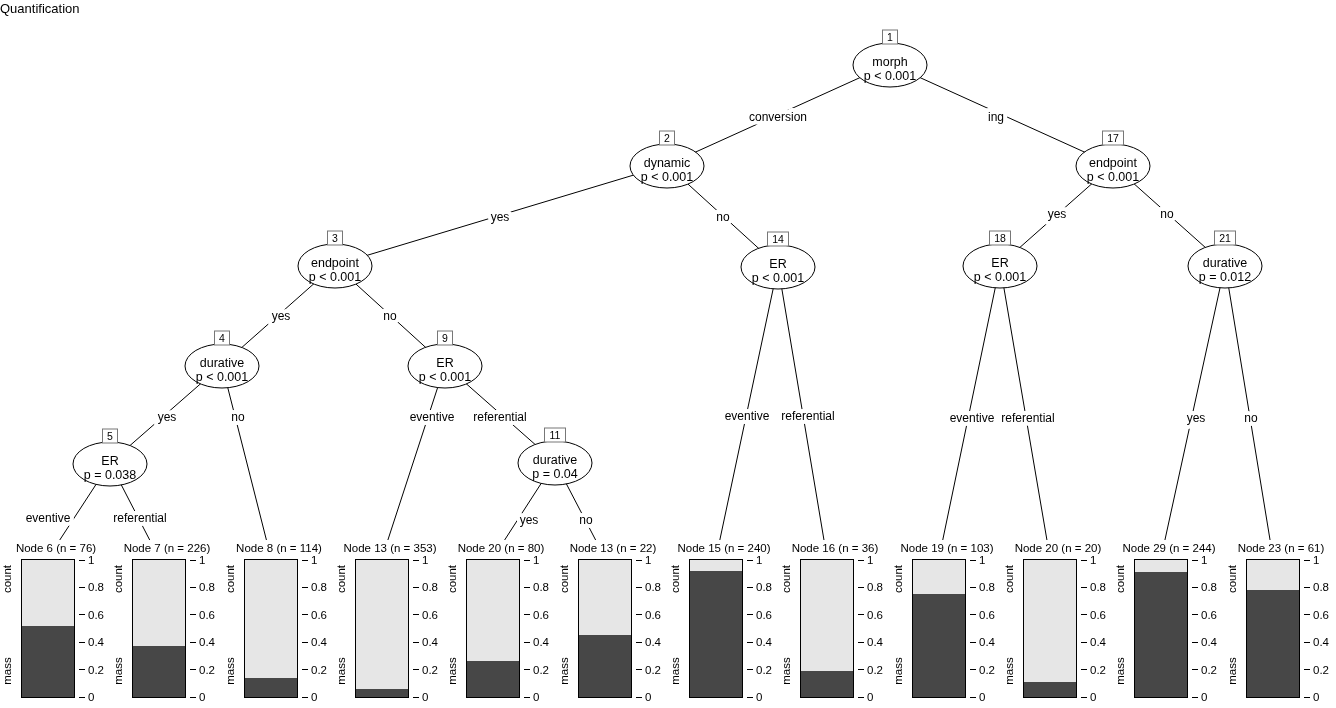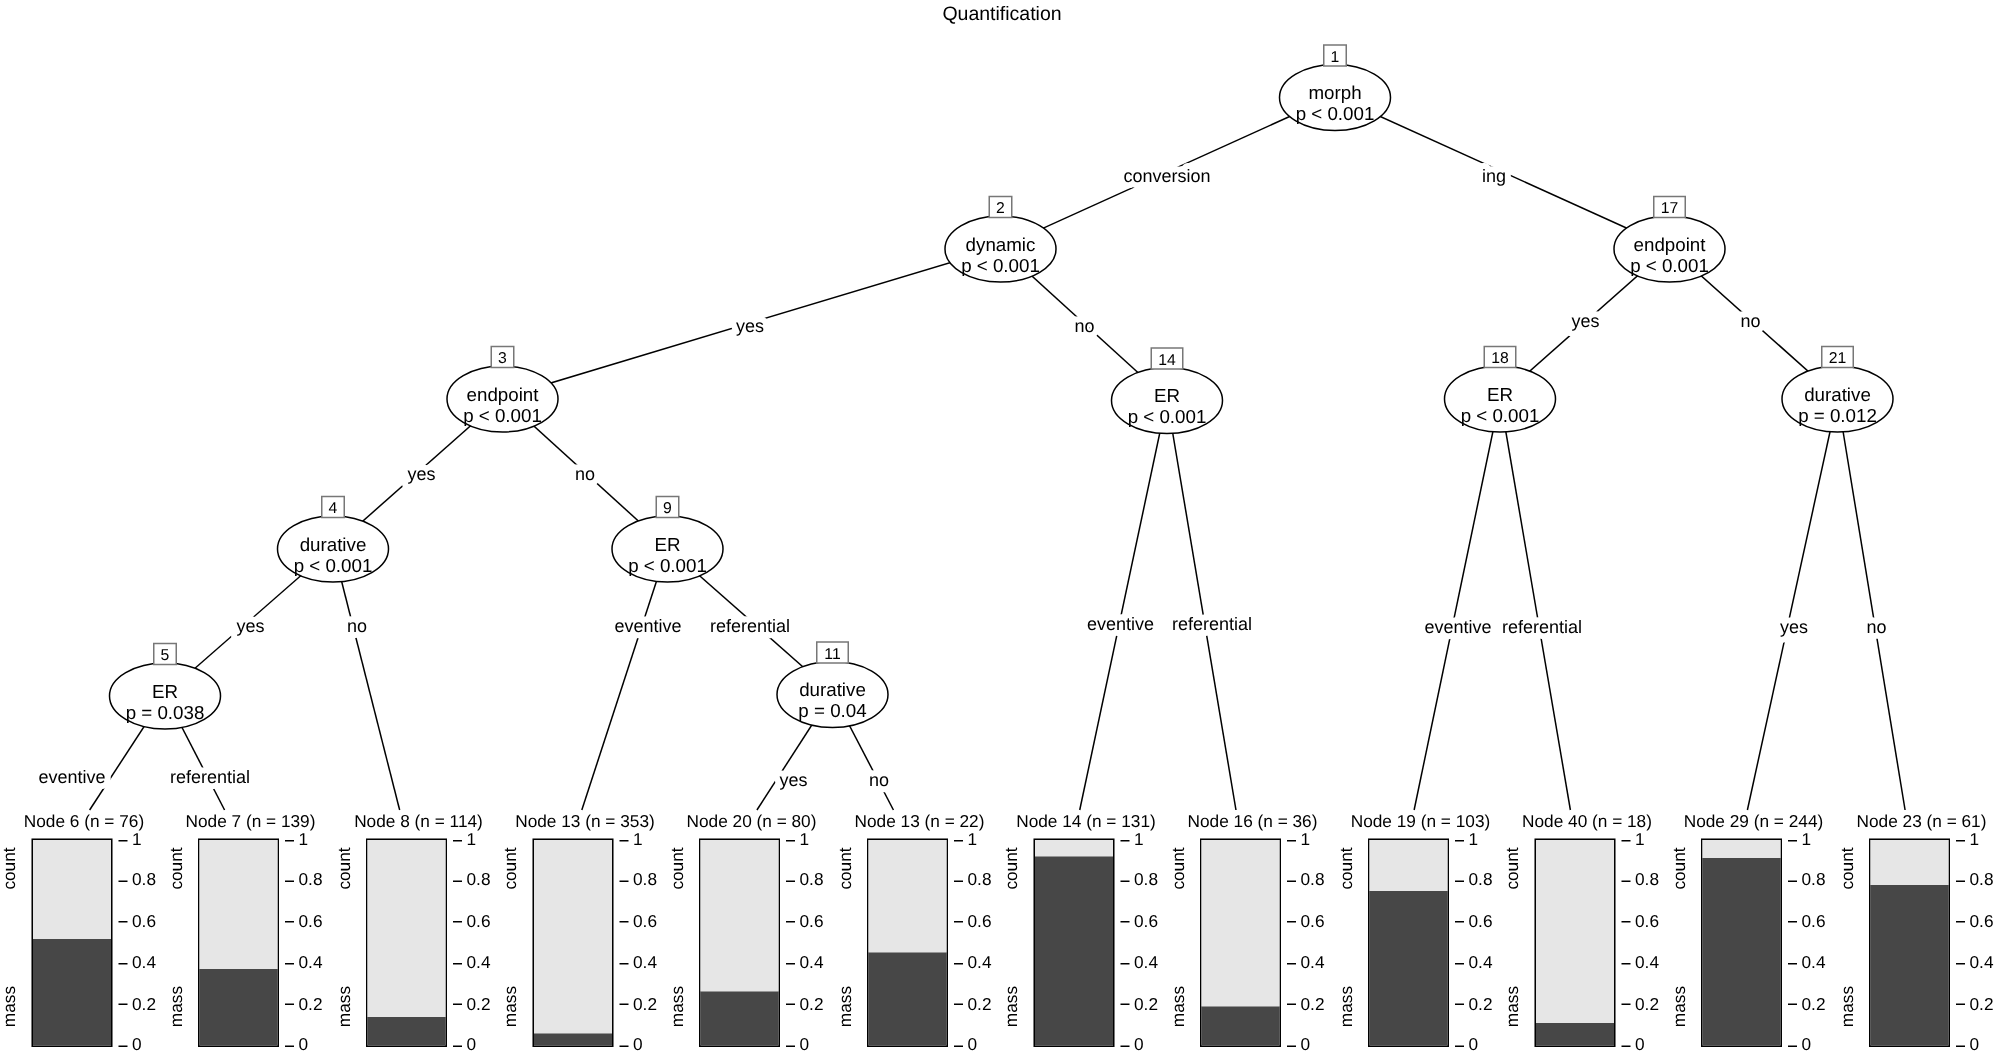--- a/index.html
+++ b/index.html
@@ -2,21 +2,21 @@
 <html><head>
 <meta charset="utf-8">
 <style>
   html,body { margin:0; padding:0; background:#ffffff; }
   #canvas {
     position:relative; width:1336px; height:708px; overflow:hidden;
     font-family:"Liberation Sans", sans-serif; background:#ffffff; color:#000;
   }
   #plot-title {
     position:absolute; top:1px; left:0; width:100%;
-    text-align:center; font-size:13px;
+    font-size:13px;
   }
   #tree-svg { position:absolute; left:0; top:0; }
   .edge-line { stroke:#000; stroke-width:1; }
   .edge-label {
     font-family:"Liberation Sans", sans-serif; font-size:12px; fill:#000;
     stroke:#fff; stroke-width:8; paint-order:stroke; stroke-linejoin:round;
     text-anchor:middle;
   }
   .node-ellipse { fill:#fff; stroke:#000; stroke-width:1; }
   .node-id-box { fill:#fff; stroke:#777; stroke-width:1; }
@@ -190,21 +190,21 @@
         <div class="axis-tick" style="top: 74.3px;"></div>
         <div class="axis-tick-label" style="top: 67.8px;">0.6</div>
         <div class="axis-tick" style="top: 46.9px;"></div>
         <div class="axis-tick-label" style="top: 40.4px;">0.8</div>
         <div class="axis-tick" style="top: 19.5px;"></div>
         <div class="axis-tick-label" style="top: 13px;">1</div>
         <div class="v-label" style="top: 33px;">count</div>
         <div class="v-label" style="top: 125px;">mass</div>
       </div>
       <div class="terminal-panel" style="left: 111px;">
-        <div class="terminal-title">Node 7 (n = 139)</div>
+        <div class="terminal-title">Node 7 (n = 226)</div>
         <div class="bar-box" style="background: rgb(230, 230, 230);">
           <div class="count-seg" style="height: 86.3px; background: rgb(230, 230, 230);"></div>
           <div class="mass-seg" style="height: 50.7px; background: rgb(71, 71, 71);"></div>
         </div>
         <div class="axis-tick" style="top: 156.5px;"></div>
         <div class="axis-tick-label" style="top: 150px;">0</div>
         <div class="axis-tick" style="top: 129.1px;"></div>
         <div class="axis-tick-label" style="top: 122.6px;">0.2</div>
         <div class="axis-tick" style="top: 101.7px;"></div>
         <div class="axis-tick-label" style="top: 95.2px;">0.4</div>
@@ -295,21 +295,21 @@
         <div class="axis-tick" style="top: 74.3px;"></div>
         <div class="axis-tick-label" style="top: 67.8px;">0.6</div>
         <div class="axis-tick" style="top: 46.9px;"></div>
         <div class="axis-tick-label" style="top: 40.4px;">0.8</div>
         <div class="axis-tick" style="top: 19.5px;"></div>
         <div class="axis-tick-label" style="top: 13px;">1</div>
         <div class="v-label" style="top: 33px;">count</div>
         <div class="v-label" style="top: 125px;">mass</div>
       </div>
       <div class="terminal-panel" style="left: 668px;">
-        <div class="terminal-title">Node 14 (n = 131)</div>
+        <div class="terminal-title">Node 15 (n = 240)</div>
         <div class="bar-box" style="background: rgb(230, 230, 230);">
           <div class="count-seg" style="height: 11px; background: rgb(230, 230, 230);"></div>
           <div class="mass-seg" style="height: 126px; background: rgb(71, 71, 71);"></div>
         </div>
         <div class="axis-tick" style="top: 156.5px;"></div>
         <div class="axis-tick-label" style="top: 150px;">0</div>
         <div class="axis-tick" style="top: 129.1px;"></div>
         <div class="axis-tick-label" style="top: 122.6px;">0.2</div>
         <div class="axis-tick" style="top: 101.7px;"></div>
         <div class="axis-tick-label" style="top: 95.2px;">0.4</div>
@@ -358,21 +358,21 @@
         <div class="axis-tick" style="top: 74.3px;"></div>
         <div class="axis-tick-label" style="top: 67.8px;">0.6</div>
         <div class="axis-tick" style="top: 46.9px;"></div>
         <div class="axis-tick-label" style="top: 40.4px;">0.8</div>
         <div class="axis-tick" style="top: 19.5px;"></div>
         <div class="axis-tick-label" style="top: 13px;">1</div>
         <div class="v-label" style="top: 33px;">count</div>
         <div class="v-label" style="top: 125px;">mass</div>
       </div>
       <div class="terminal-panel" style="left: 1002px;">
-        <div class="terminal-title">Node 40 (n = 18)</div>
+        <div class="terminal-title">Node 20 (n = 20)</div>
         <div class="bar-box" style="background: rgb(230, 230, 230);">
           <div class="count-seg" style="height: 121.9px; background: rgb(230, 230, 230);"></div>
           <div class="mass-seg" style="height: 15.1px; background: rgb(71, 71, 71);"></div>
         </div>
         <div class="axis-tick" style="top: 156.5px;"></div>
         <div class="axis-tick-label" style="top: 150px;">0</div>
         <div class="axis-tick" style="top: 129.1px;"></div>
         <div class="axis-tick-label" style="top: 122.6px;">0.2</div>
         <div class="axis-tick" style="top: 101.7px;"></div>
         <div class="axis-tick-label" style="top: 95.2px;">0.4</div>

